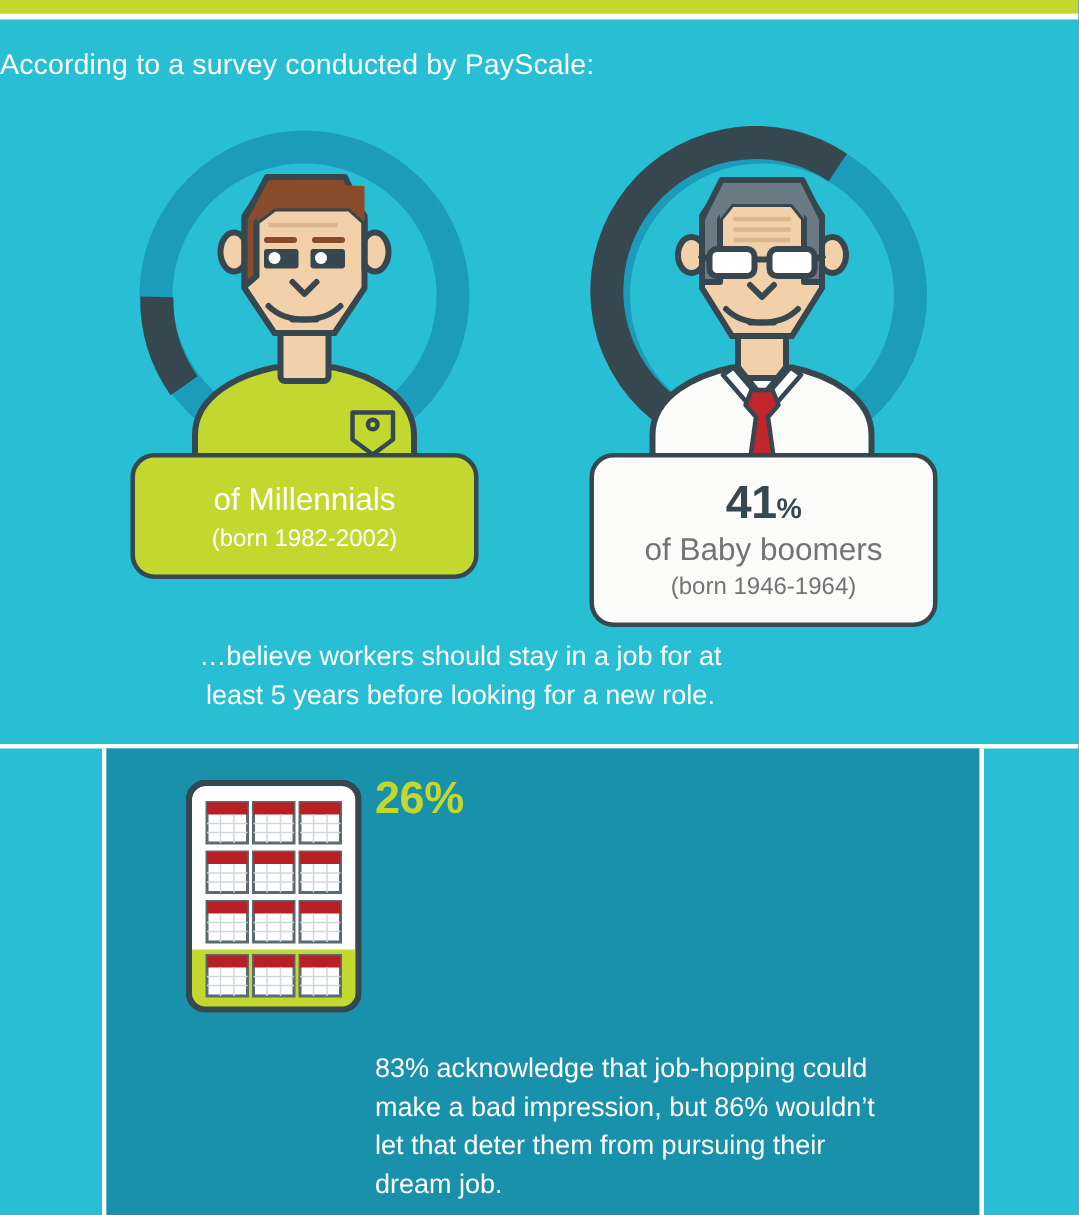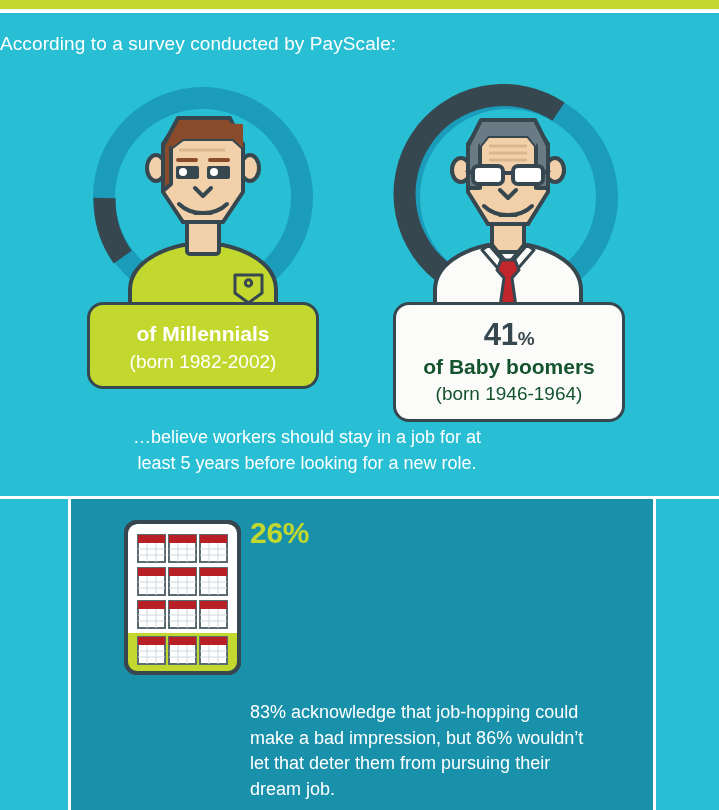--- a/index.html
+++ b/index.html
@@ -82,33 +82,33 @@
     line-height: 1.06;
     letter-spacing: -0.3px;
   }
   .stat-pct .sym {
     font-size: 19px;
     font-weight: bold;
     letter-spacing: -0.5px;
   }
   .stat-label {
     font-size: 21px;
-    font-weight: bold;
+    font-weight: normal;
     line-height: 1.22;
     margin-top: 2px;
   }
   .stat-sub {
-    font-size: 19px;
+    font-size: 16px;
     line-height: 1.25;
     margin-top: 3px;
   }
   .card-millennials .stat-label,
   .card-millennials .stat-sub { color: #ffffff; }
   .card-boomers .stat-label,
-  .card-boomers .stat-sub { color: #14532d; }
+  .card-boomers .stat-sub { color: #737373; }
   
   .caption {
     position: absolute;
     left: 0;
     top: 425px;
     width: 614px;
     text-align: center;
     color: #ffffff;
     font-size: 18px;
     line-height: 1.42;

